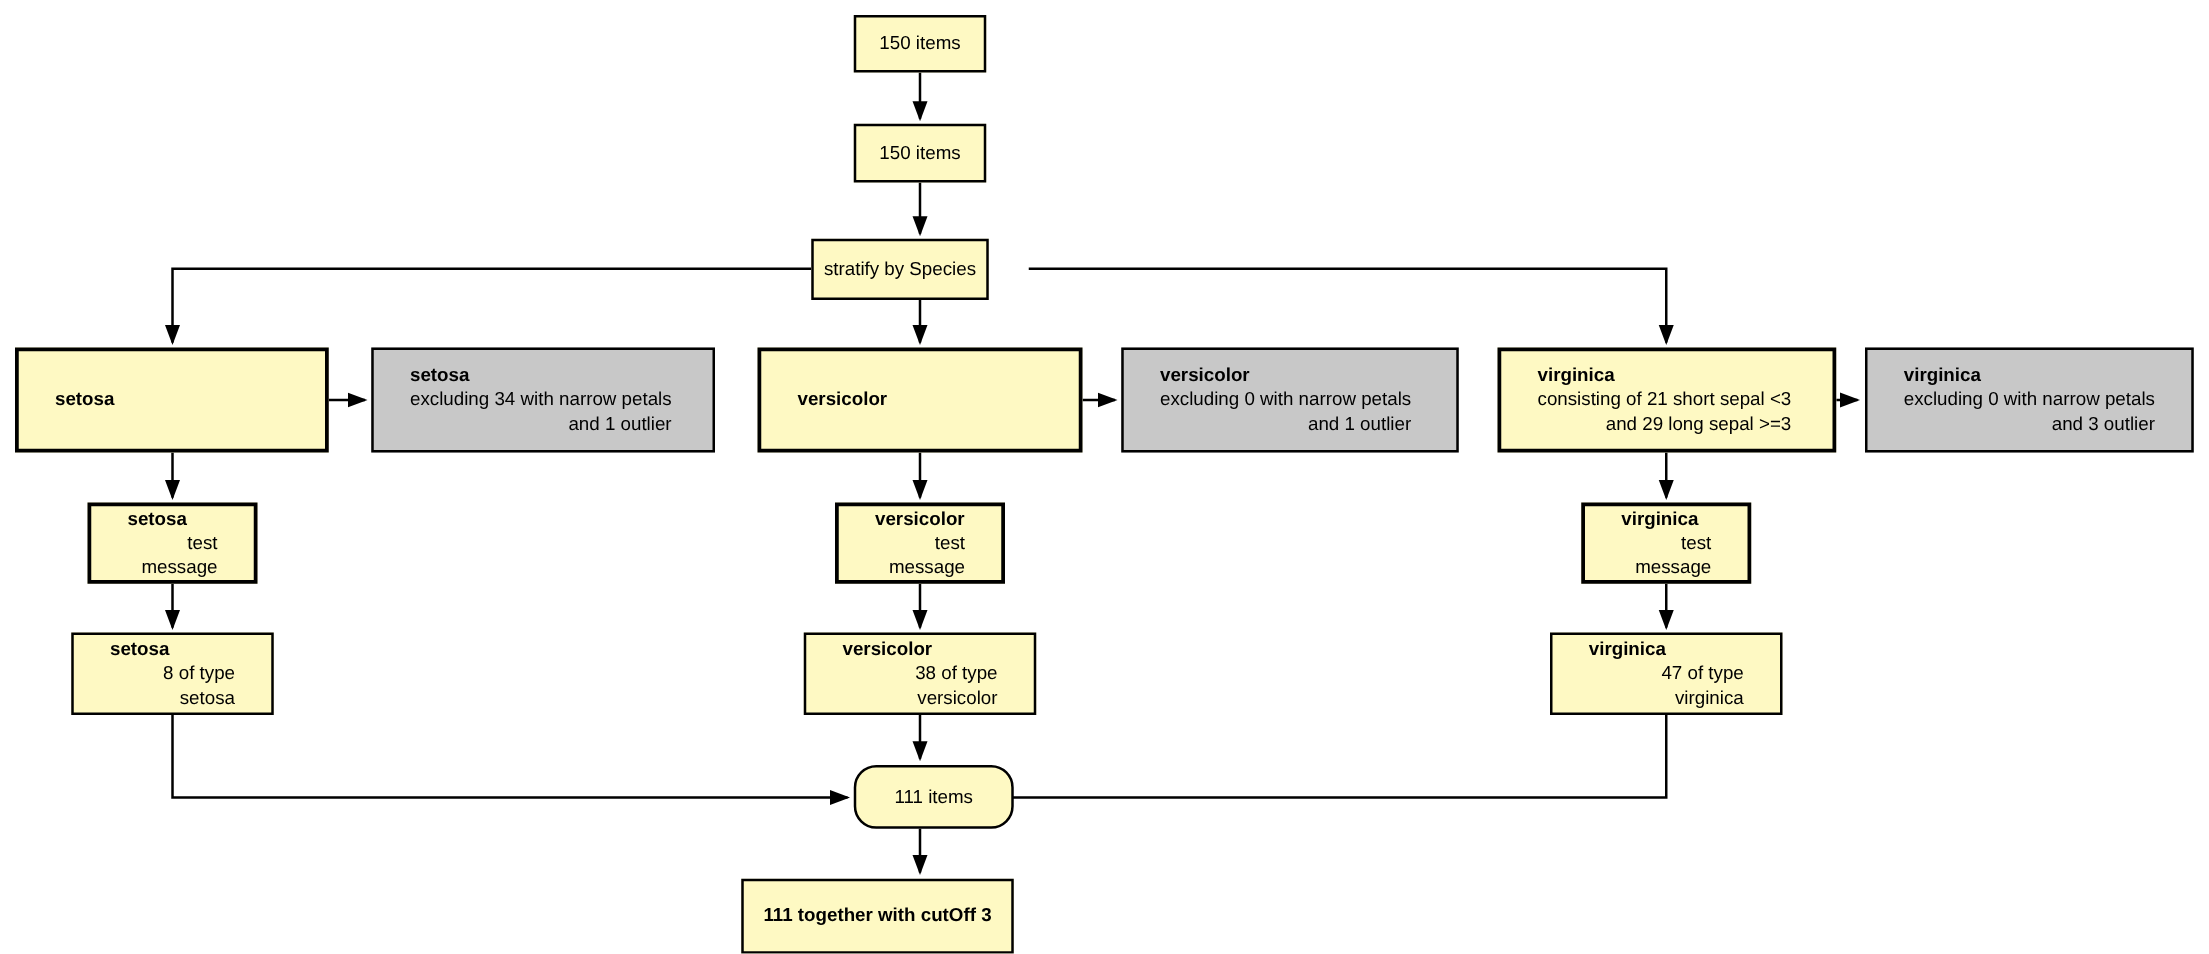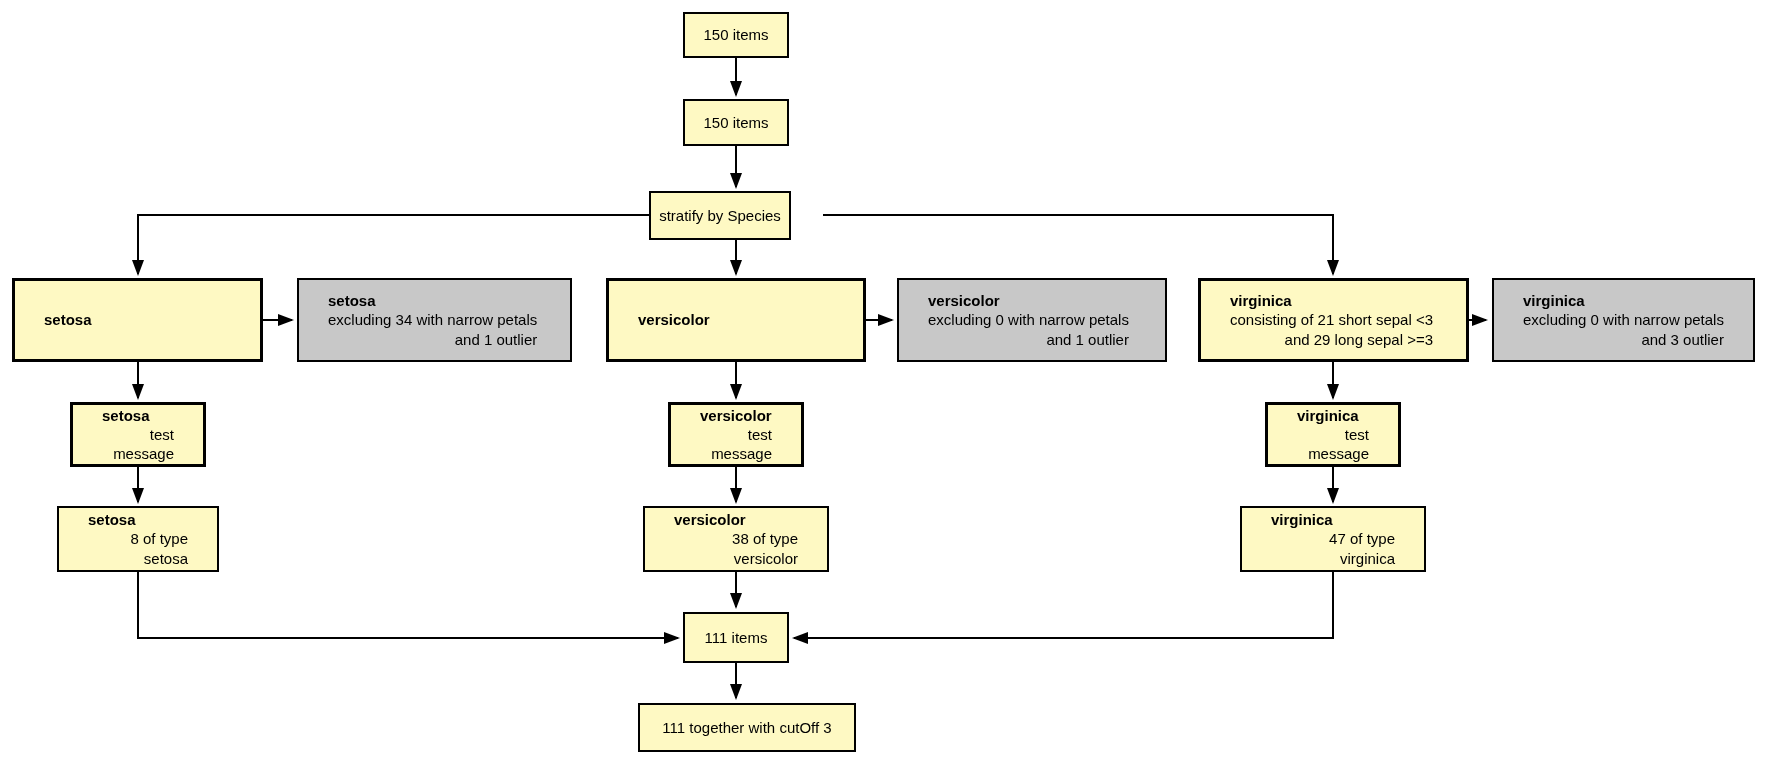--- a/index.html
+++ b/index.html
@@ -22,22 +22,22 @@
   .lft{align-items:flex-start;text-align:right;padding:0 29px;}
   .thick{border-width:3px;}
   .excl{background:#c8c8c8;}
   .nm{font-weight:bold;}
   .bd{white-space:pre-line;}
 
   
   #n-root {left:683px;top:12px;width:106px;height:46px;}
   #n-root2{left:683px;top:99px;width:106px;height:47px;}
   #n-strat{left:649px;top:191px;width:142px;height:49px;}
-  #n-merge{left:683px;top:612px;width:106px;height:51px;}
-  #n-final{left:638px;top:703px;width:218px;height:49px;}
+  #n-merge{left:683px;top:612px;width:128px;height:51px;border-radius:18px;}
+  #n-final{left:593px;top:703px;width:218px;height:60px;font-weight:bold;}
 
   
   #n-set-main{left:12px;  top:278px;width:251px;height:84px;}
   #n-set-excl{left:297px; top:278px;width:275px;height:84px;}
   #n-ver-main{left:606px; top:278px;width:260px;height:84px;}
   #n-ver-excl{left:897px; top:278px;width:270px;height:84px;}
   #n-vir-main{left:1198px;top:278px;width:271px;height:84px;}
   #n-vir-excl{left:1492px;top:278px;width:263px;height:84px;}
 
   

